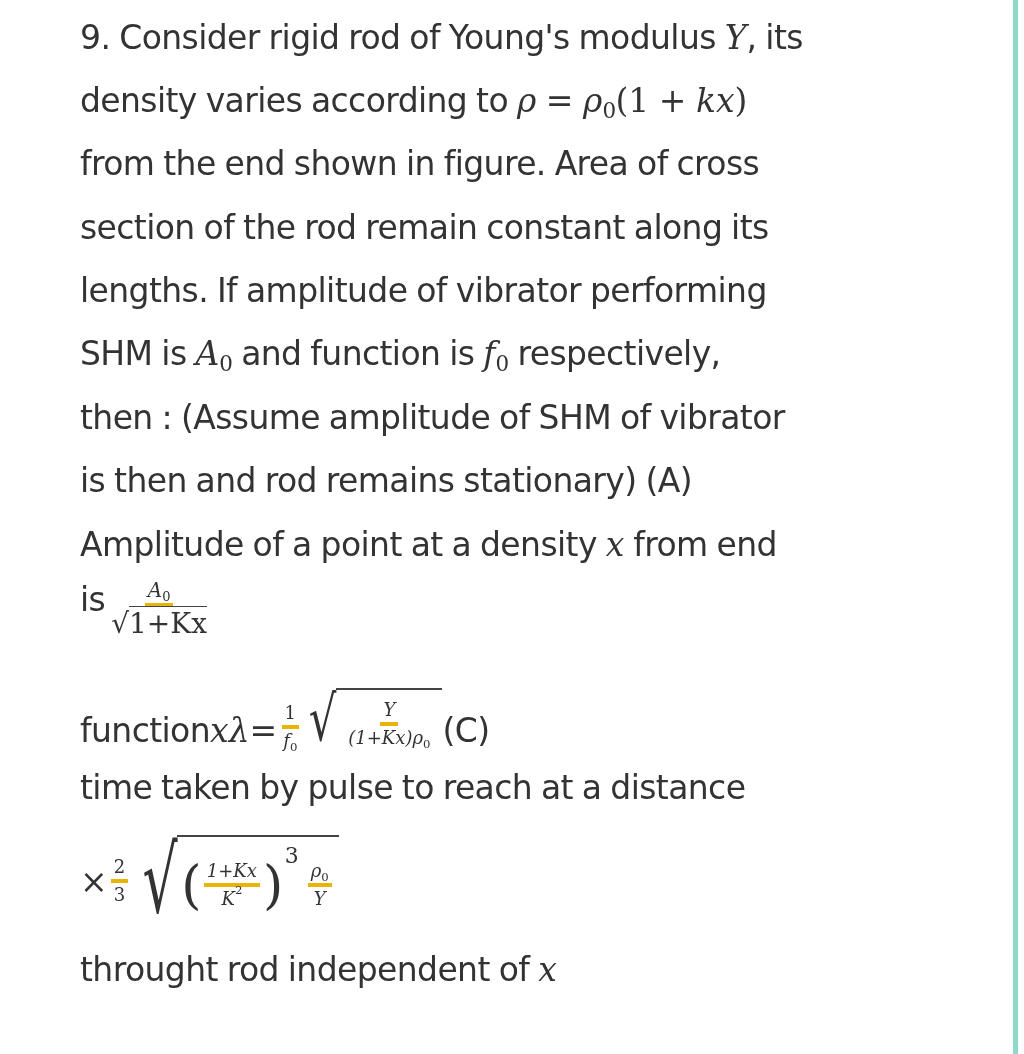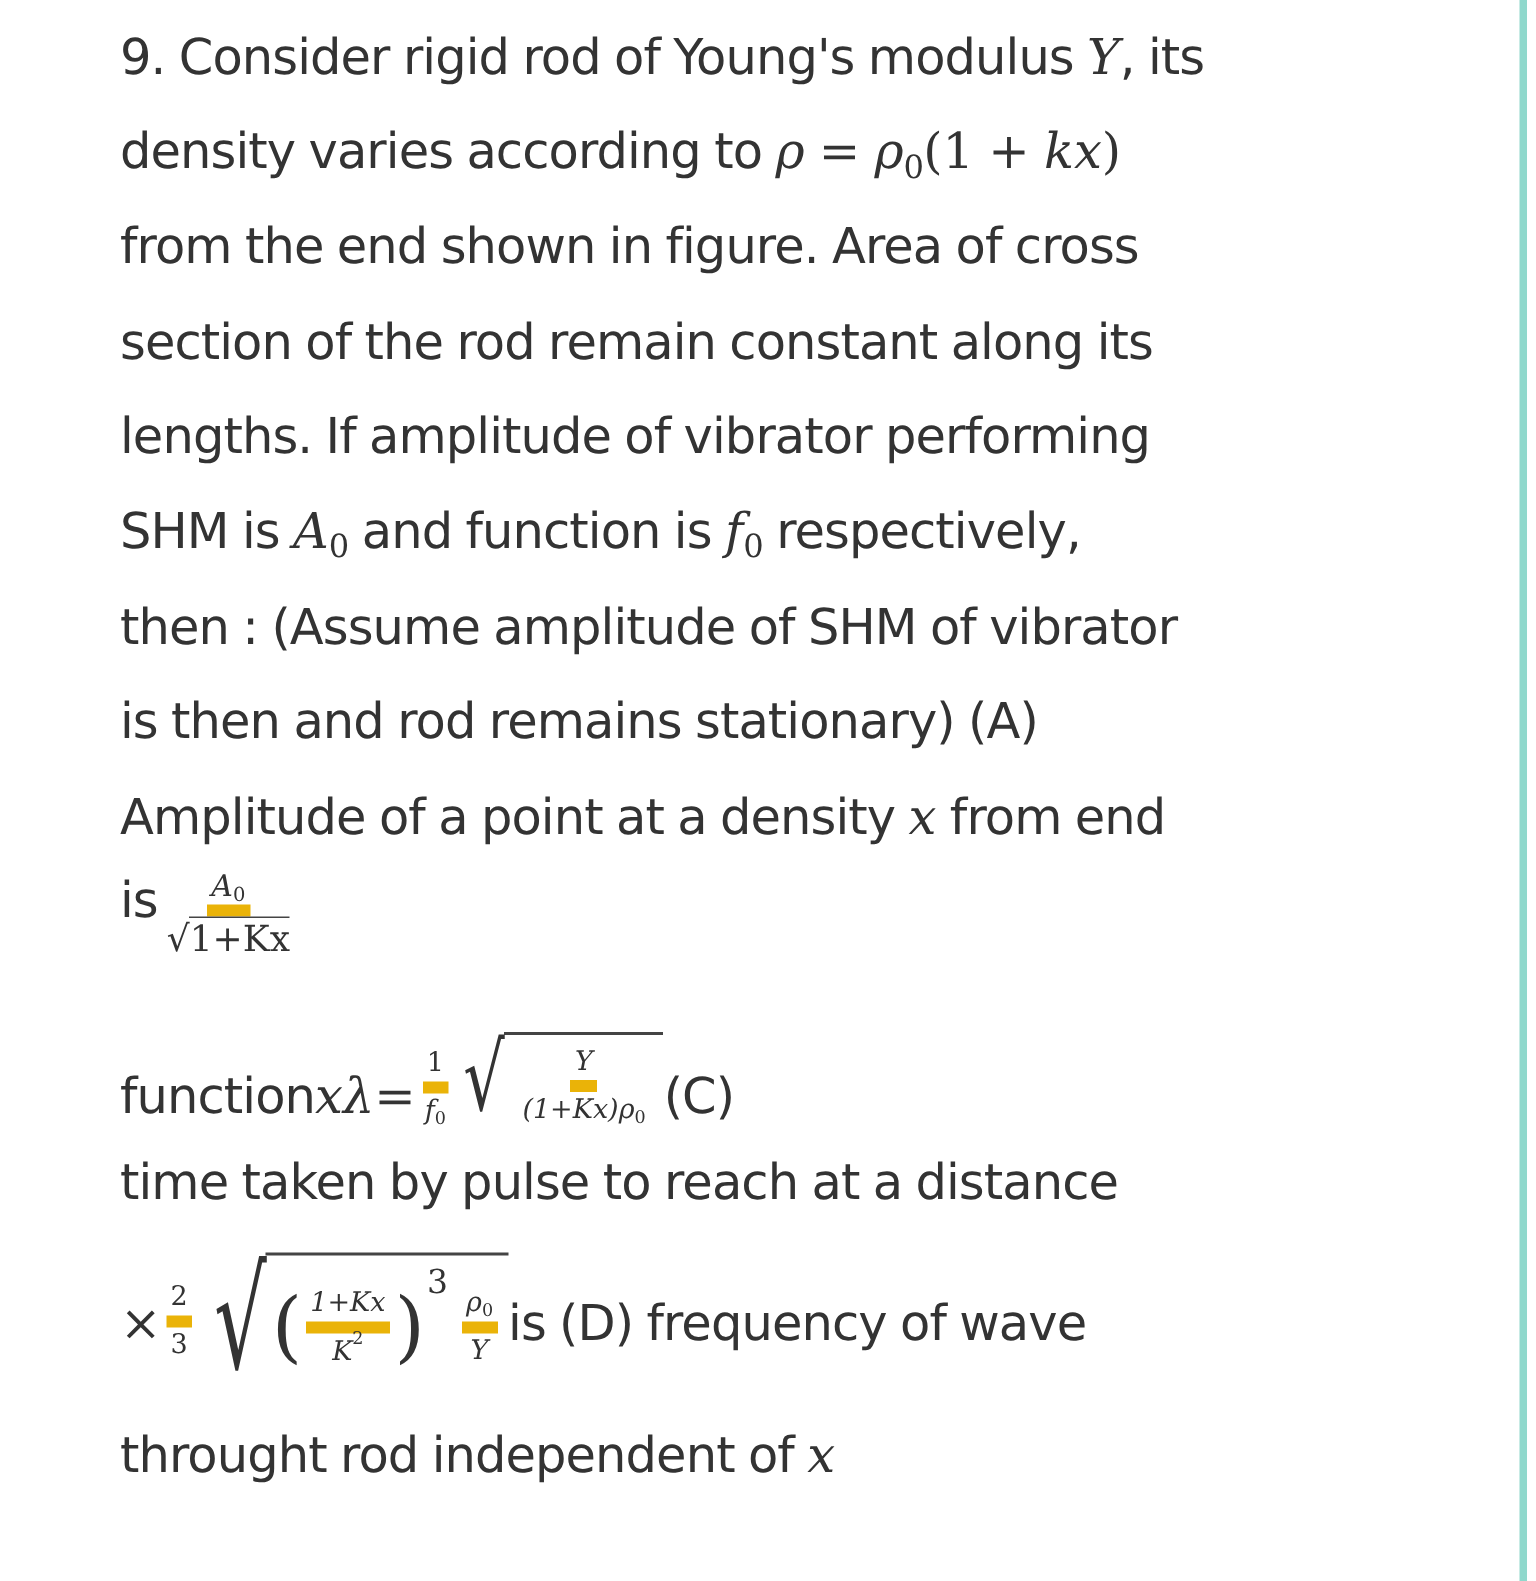--- a/index.html
+++ b/index.html
@@ -68,25 +68,25 @@
       align-items: center;
       vertical-align: middle;
       font-family: "DejaVu Serif", serif;
       line-height: 1;
       letter-spacing: 0;
       margin: 0 3px;
     }
     .frac .num {
       font-size: 20px;
       padding: 0 3px 3px 3px;
-      border-bottom: 8px solid #eab308;
+      border-bottom: 4px solid #eab308;
       font-style: italic;
     }
     .frac .den {
-      font-size: 24px;
+      font-size: 28px;
       padding: 3px 3px 0 3px;
       font-style: italic;
     }
     .frac.small .num, .frac.small .den { font-size: 18px; }
     .sqrt {
       display: inline-flex;
       align-items: stretch;
       vertical-align: middle;
     }
     .sqrt .rad {
@@ -203,20 +203,19 @@
           <span class="den"><span>K</span><sup class="p">2</sup></span>
         </span>
         <span class="paren">)</span>
         <span class="mr" style="font-size:22px; align-self:flex-start; margin:0 6px 0 2px">3</span>
         <span class="frac small">
           <span class="num"><span>ρ</span><sub class="s">0</sub></span>
           <span class="den">Y</span>
         </span>
       </span>
     </span>
-    <span> is (D) frequency of wave</span>
   </div>
 
   <div class="line" style="top:942px">
     <span>throught rod independent of </span><span class="m">x</span>
   </div>
 
 </div>
 
 </body></html>

